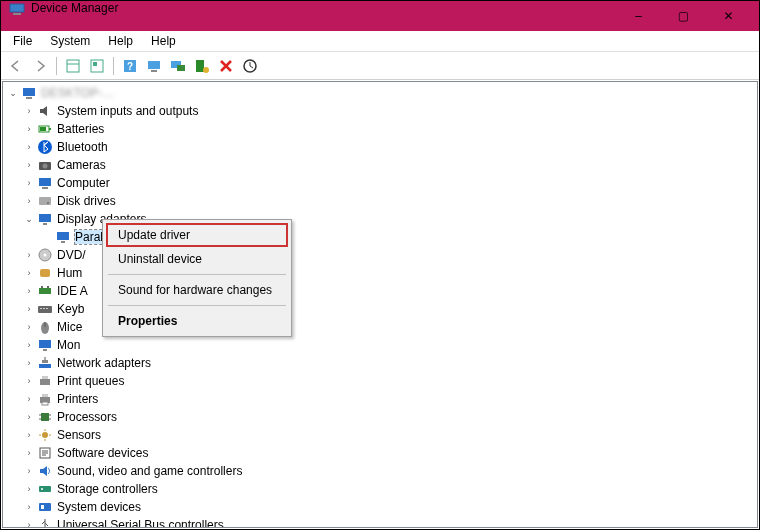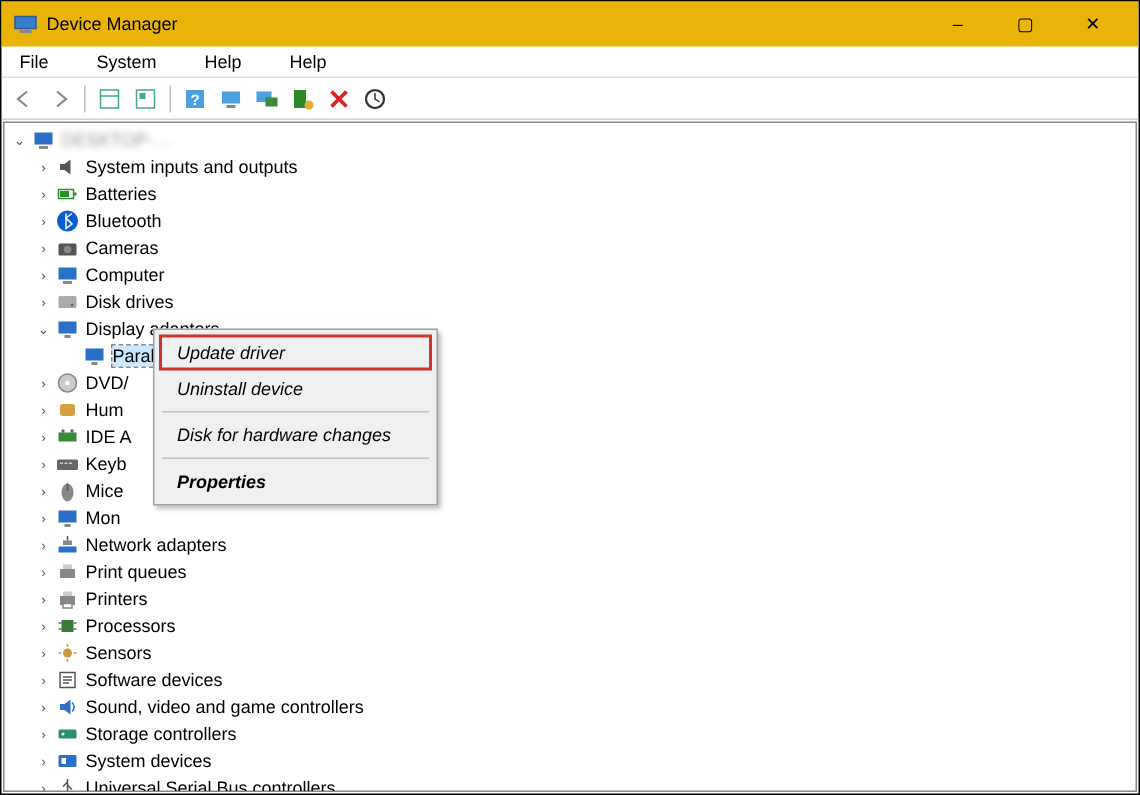--- a/index.html
+++ b/index.html
@@ -1,37 +1,37 @@
 <!DOCTYPE html>
 <html><head>
 <meta charset="utf-8">
 <style>
 * { box-sizing: border-box; margin: 0; padding: 0; }
 body { font-family: "Segoe UI", Tahoma, sans-serif; font-size: 12px; background: #fff; width: 760px; height: 530px; overflow: hidden; border: 1px solid #000; position: relative; }
-.titlebar { height: 30px; display: flex; align-items: center; padding: 0 8px; background: #eab308; }
+.titlebar { height: 30px; display: flex; padding: 0 8px; background: #be185d; }
 .titlebar .app-icon { width: 16px; height: 16px; margin-right: 6px; }
 .titlebar .title { flex: 1; font-size: 12px; }
 .titlebar .win-controls { display: flex; gap: 0; }
 .titlebar .win-controls div { width: 45px; height: 30px; display: flex; align-items: center; justify-content: center; cursor: pointer; }
-.menubar { height: 21px; display: flex; align-items: center; padding: 0 4px; gap: 16px; border-bottom: 1px solid #e0e0e0; }
+.menubar { height: 21px; display: flex; align-items: center; padding: 0 4px; gap: 2px; border-bottom: 1px solid #e0e0e0; }
 .menubar .menu-item { padding: 2px 8px; cursor: pointer; }
 .toolbar { height: 28px; display: flex; align-items: center; padding: 2px 4px; gap: 2px; border-bottom: 1px solid #d0d0d0; }
 .toolbar .tb-btn { width: 22px; height: 22px; display: flex; align-items: center; justify-content: center; border: 1px solid transparent; cursor: pointer; }
 .toolbar .sep { width: 1px; height: 18px; background: #c0c0c0; margin: 0 3px; }
 .content { position: absolute; top: 80px; left: 1px; right: 1px; bottom: 1px; border: 1px solid #828790; overflow: auto; padding: 2px; }
 .tree { font-size: 12px; }
 .tree-root { display: flex; align-items: center; height: 18px; padding-left: 2px; }
 .tree-node { display: flex; align-items: center; height: 18px; padding-left: 18px; }
 .tree-child { display: flex; align-items: center; height: 18px; padding-left: 36px; }
 .chevron { width: 12px; display: inline-flex; justify-content: center; color: #555; font-size: 9px; cursor: pointer; }
 .node-icon { width: 16px; height: 16px; margin: 0 4px 0 2px; display: inline-flex; align-items: center; justify-content: center; }
 .node-label { white-space: nowrap; }
 .selected { background: #cce8ff; outline: 1px dashed #888; }
 .blurred { filter: blur(2px); color: #999; }
-.context-menu { position: absolute; background: #f0f0f0; border: 1px solid #a0a0a0; box-shadow: 2px 2px 3px rgba(0,0,0,0.25); min-width: 190px; padding: 3px; z-index: 100; font-style: italic; }
+.context-menu { position: absolute; background: #f0f0f0; border: 1px solid #a0a0a0; box-shadow: 2px 2px 3px rgba(0,0,0,0.25); min-width: 190px; padding: 3px; z-index: 100; }
 .context-menu .cm-item { padding: 5px 12px; cursor: pointer; }
 .context-menu .cm-sep { height: 1px; background: #c0c0c0; margin: 3px 2px; }
 .context-menu .cm-item.highlighted { outline: 2px solid #c33; outline-offset: -2px; }
 .context-menu .cm-item.bold { font-weight: bold; }
 svg { display: block; }
 </style>
 </head>
 <body>
 
 <div class="titlebar">
@@ -383,16 +383,16 @@
         </span>
         <span class="node-label">Universal Serial Bus controllers</span>
       </div>
     </div>
 </div>
 
 <div class="context-menu" id="ctxmenu" style="top: 218px; left: 101px;">
     <div class="cm-item highlighted">Update driver</div>
     <div class="cm-item">Uninstall device</div>
     <div class="cm-sep"></div>
-    <div class="cm-item">Disk for hardware changes</div>
+    <div class="cm-item">Sound for hardware changes</div>
     <div class="cm-sep"></div>
     <div class="cm-item bold">Properties</div>
   </div>
 
 </body></html>

